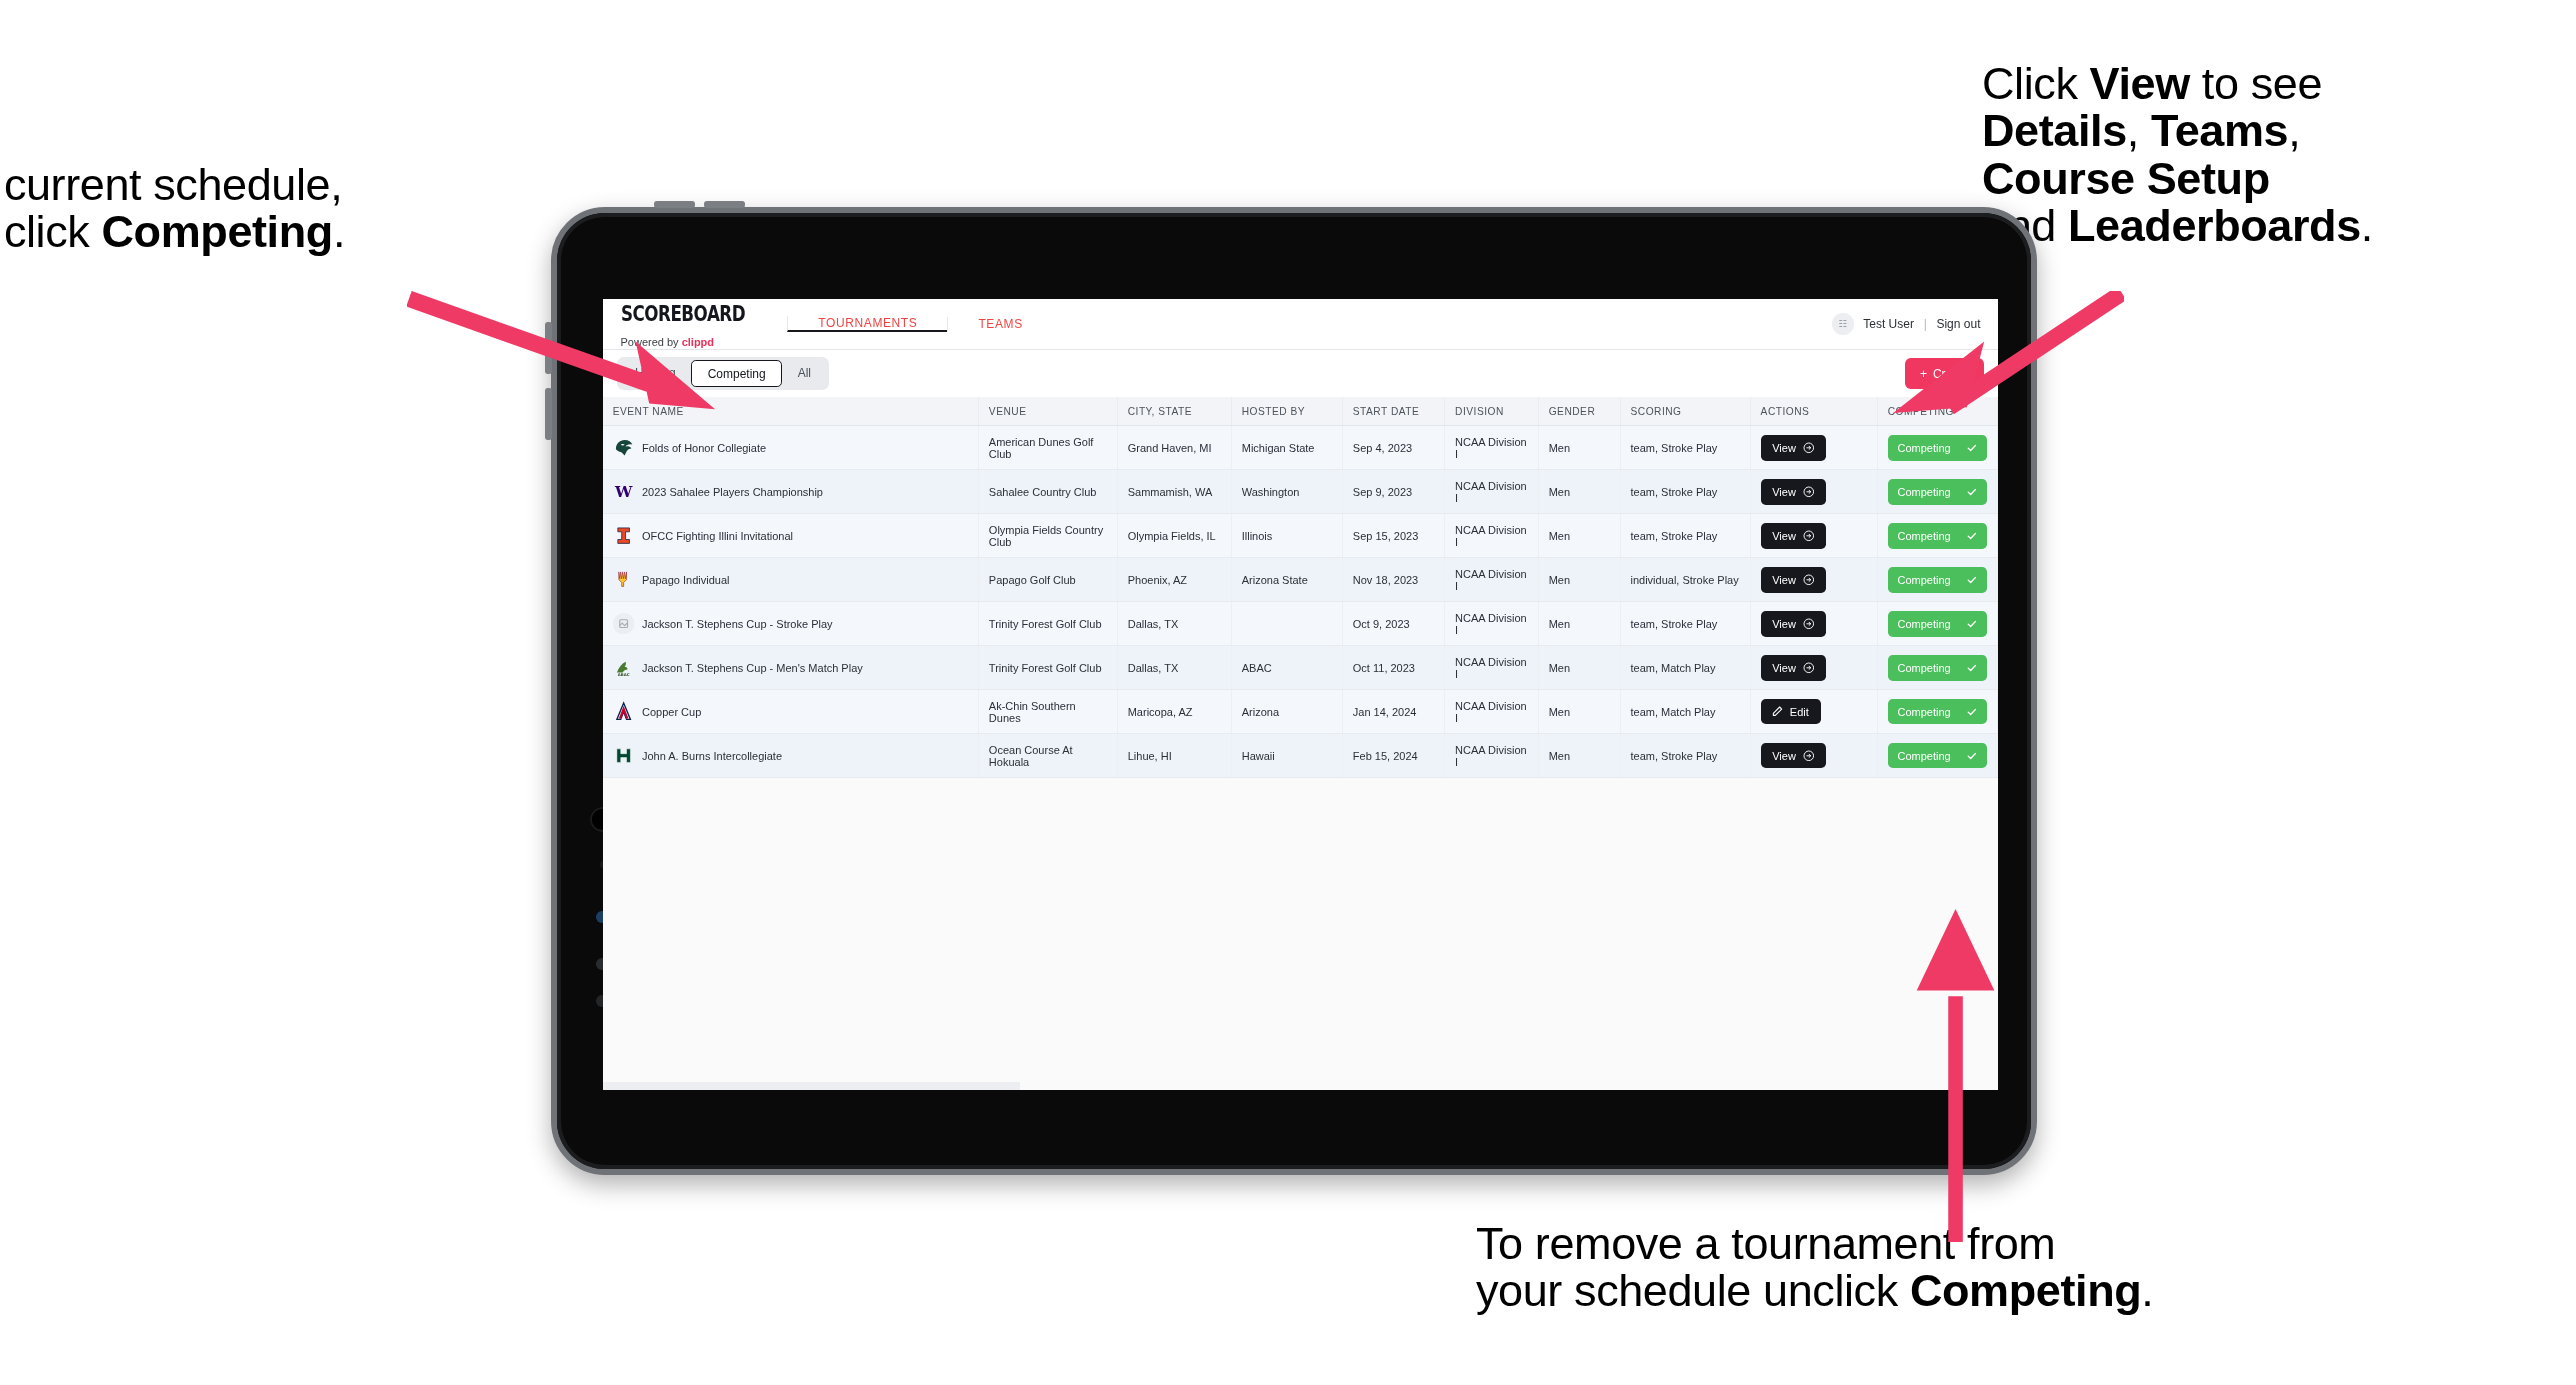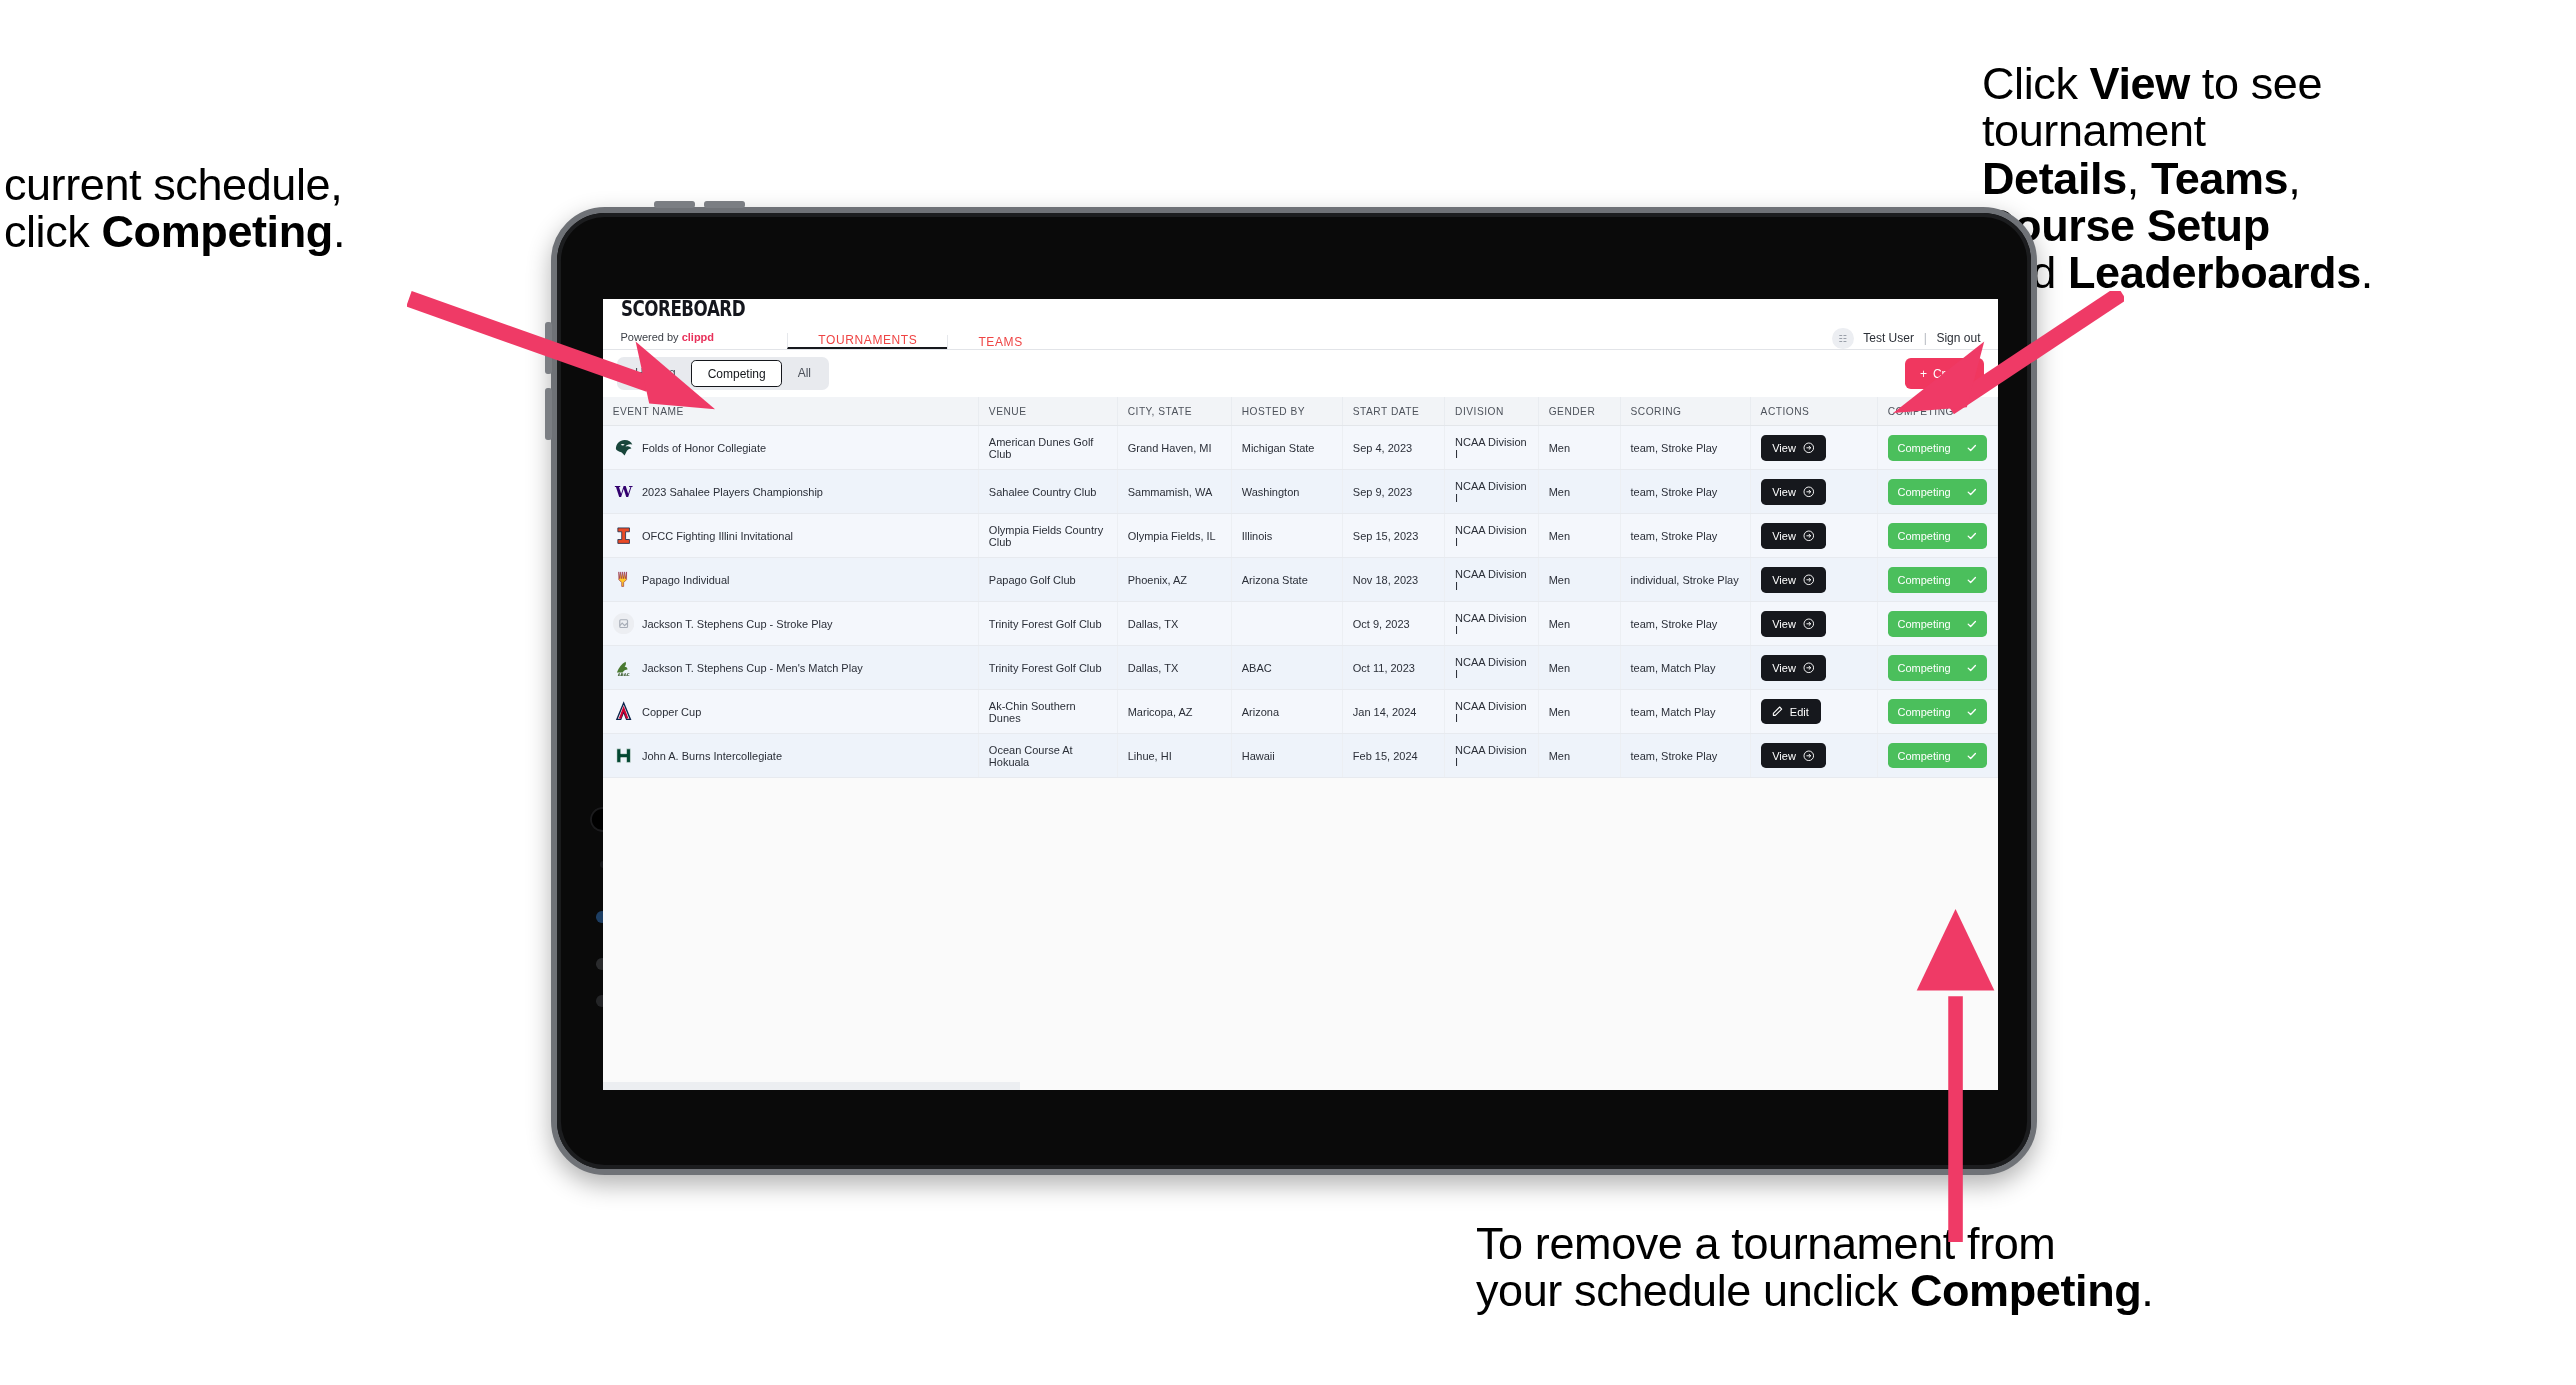--- a/index.html
+++ b/index.html
@@ -45,21 +45,21 @@
   .dot-grey{ position:absolute; left:39px; top:745px; width:11.6px; height:11.6px; border-radius:50%; background:#2a2b2d; }
   .dot-grey2{position:absolute; left:39px; top:782px; width:11.6px; height:11.6px; border-radius:50%; background:#242527; }
 
   
   .screen {
     position:absolute; left:46px; top:86px; width:1395px; height:791px;
     background:#fafafa; overflow:hidden;
   }
 
   
-  .appbar{ height:51px; background:#fff; border-bottom:1px solid #e2e4e8; display:flex; align-items:flex-end; }
+  .appbar{ height:51px; background:#fff; border-bottom:1px solid #e2e4e8; display:flex; align-items:center; }
   .brand{ padding:7.8px 15.5px 5.8px 17.5px; display:flex; flex-direction:column; justify-content:center; }
   .brand-title{
     font-family:"DejaVu Sans", sans-serif; font-weight:700; font-size:20.4px;
     letter-spacing:-0.6px; color:#14161d; transform: scaleX(0.82); transform-origin:left center;
   }
   .brand-sub{ font-size:11px; color:#3b3f46; margin-top:10px; }
   .brand-sub .pink{ color:#e8315a; font-weight:700; }
   .navtab{
     display:flex; align-items:center; padding:0 30px; font-size:12px; letter-spacing:0.6px;
     color:#ef4444; border-left:1px solid #e6e8ec; cursor:pointer; white-space:nowrap;
@@ -114,21 +114,20 @@
 
 <div class="page">
 
   <div class="anno" id="anno-left">
     <div>current schedule,</div>
     <div><span>click </span><b>Competing</b><span>.</span></div>
   </div>
 
   <div class="anno" id="anno-right">
     <div><span>Click </span><b>View</b><span> to see</span></div>
-    <div>tournament</div>
     <div><b>Details</b><span>, </span><b>Teams</b><span>,</span></div>
     <div><b>Course Setup</b></div>
     <div><span>and </span><b>Leaderboards</b><span>.</span></div>
   </div>
 
   <div class="anno" id="anno-bottom">
     <div>To remove a tournament from</div>
     <div><span>your schedule unclick </span><b>Competing</b><span>.</span></div>
   </div>
 

